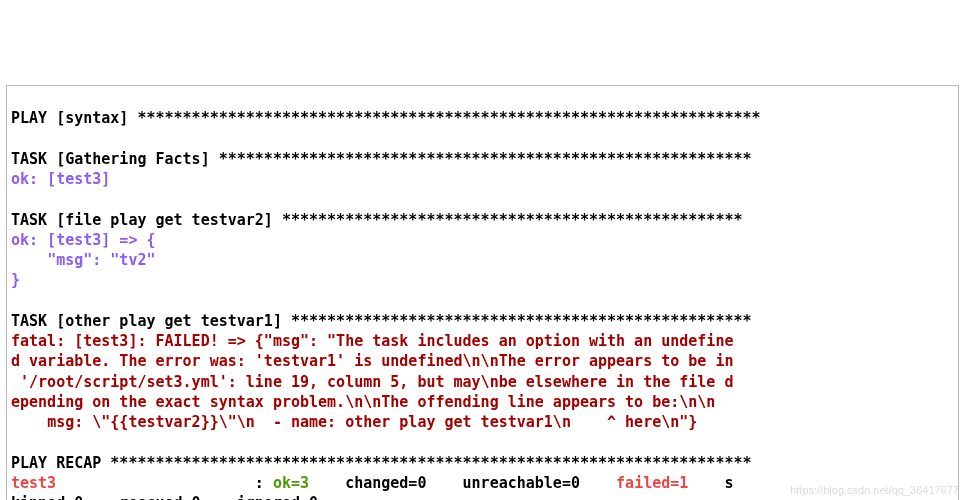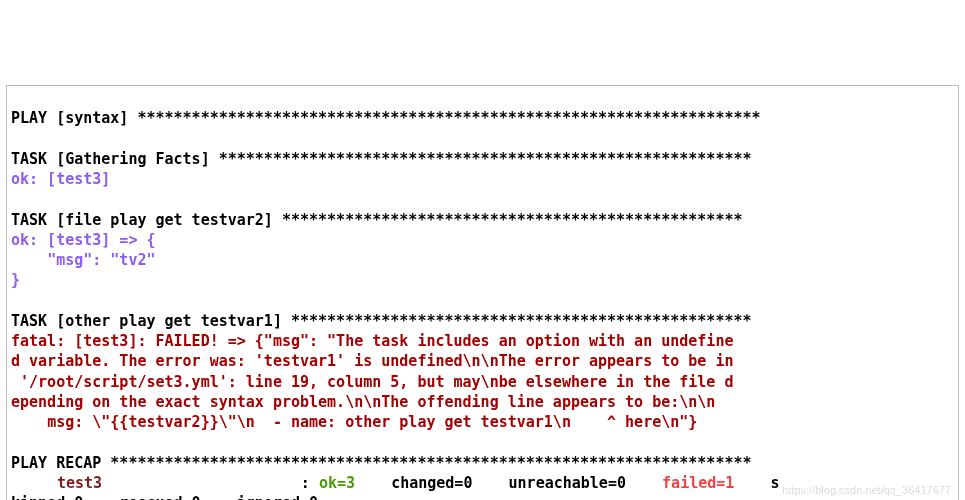--- a/index.html
+++ b/index.html
@@ -11,27 +11,27 @@
     color: #000000;
     padding: 4px 6px;
     width: 965px;
     font-weight: bold;
     white-space: pre-wrap;
     word-break: break-all;
   }
   .terminal { border: 1px solid #bbbbbb; padding: 2px 4px; }
   .green { color: #8b5cf6; }
   .red-dark { color: #a40000; }
-  .stat-line .host { color: #7f1d1d; margin-left: 46px; }
+  .stat-line .host { color: #ef4444; }
   .stat-line .ok { color: #4e9a06; }
   .stat-line .failed { color: #ef4444; }
   .watermark {
     position: fixed;
     bottom: 2px;
-    right: 14px;
+    right: 6px;
     font-weight: normal;
     font-size: 11px;
     color: #dcdcdc;
     font-family: Arial, sans-serif;
   }
 </style>
 </head>
 <body>
 
 

